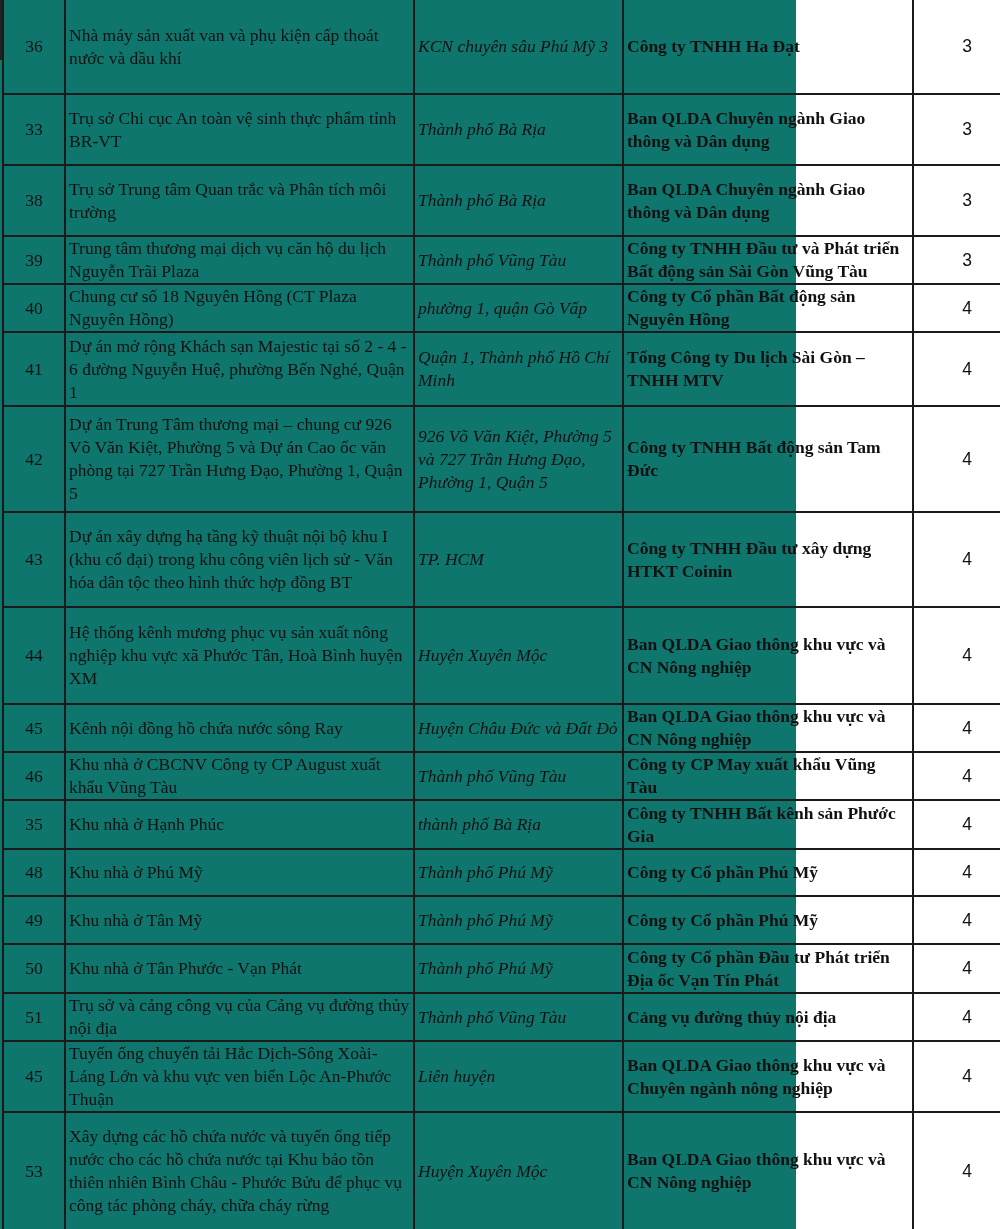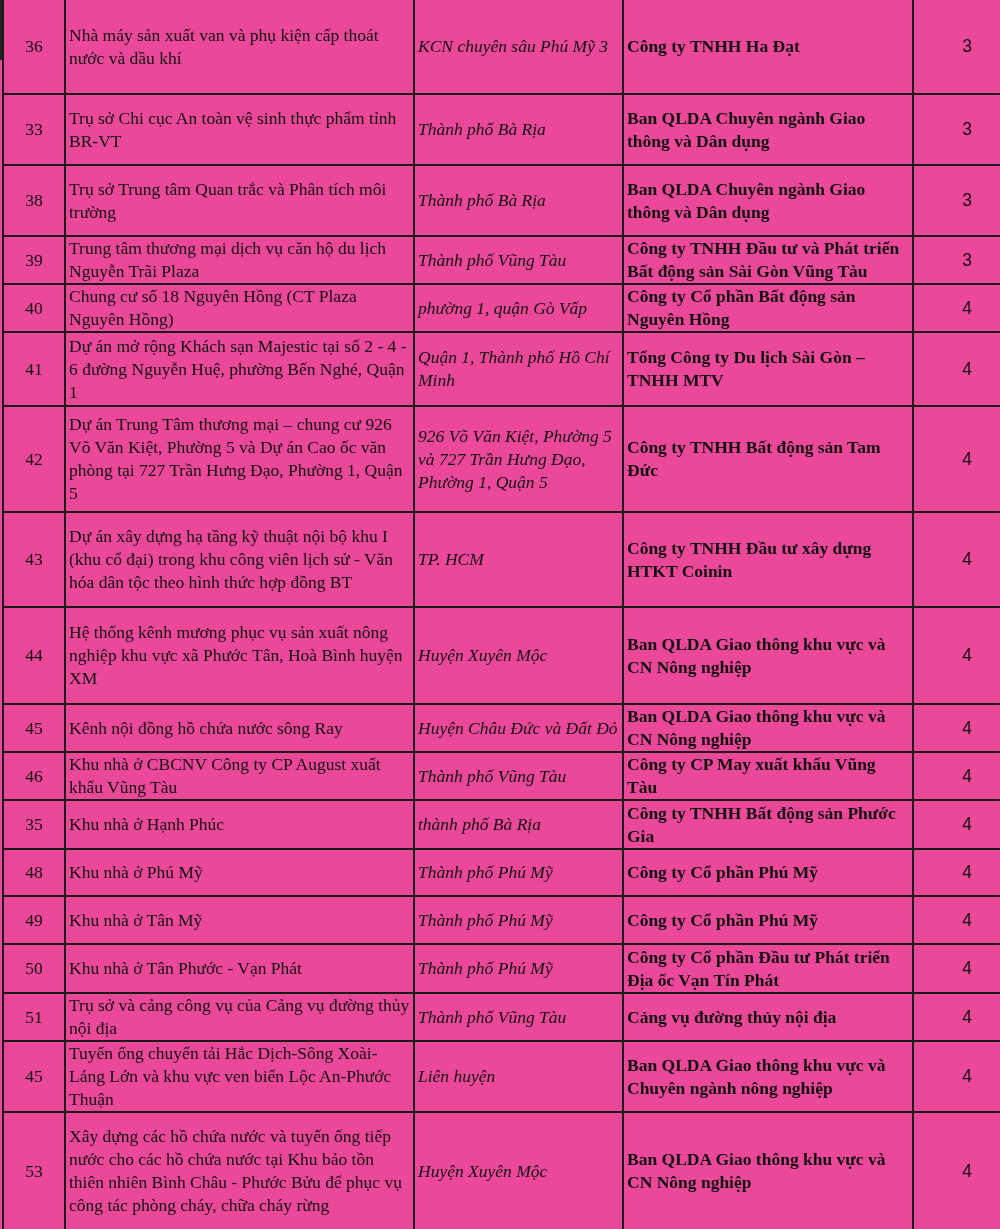--- a/index.html
+++ b/index.html
@@ -12,23 +12,23 @@
     height: 1229px;
     overflow: hidden;
     position: relative;
     font-family: "Liberation Serif", "DejaVu Serif", serif;
     color: #111111;
   }
   .page {
     position: absolute;
     left: 0;
     top: 0;
-    width: 1000px;
+    width: 796px;
     height: 1229px;
-    background: #ec4899;
+    background: #0f766e;
   }
   table.doc-table {
     position: absolute;
     left: 2px;
     top: -2px;
     width: 1010px;
     border-collapse: collapse;
     table-layout: fixed;
   }
   table.doc-table td {
@@ -144,21 +144,21 @@
         <td class="col-stt">46</td>
         <td class="col-name">Khu nhà ở CBCNV Công ty CP August xuất khẩu Vũng Tàu</td>
         <td class="col-loc">Thành phố Vũng Tàu</td>
         <td class="col-owner">Công ty CP May xuất khẩu Vũng Tàu</td>
         <td class="col-group">4</td>
       </tr>
       <tr style="height:49px">
         <td class="col-stt">35</td>
         <td class="col-name">Khu nhà ở Hạnh Phúc</td>
         <td class="col-loc">thành phố Bà Rịa</td>
-        <td class="col-owner">Công ty TNHH Bất động sản Phước Gia</td>
+        <td class="col-owner">Công ty TNHH Bất kênh sản Phước Gia</td>
         <td class="col-group">4</td>
       </tr>
       <tr style="height:47px">
         <td class="col-stt">48</td>
         <td class="col-name">Khu nhà ở Phú Mỹ</td>
         <td class="col-loc">Thành phố Phú Mỹ</td>
         <td class="col-owner">Công ty Cổ phần Phú Mỹ</td>
         <td class="col-group">4</td>
       </tr>
       <tr style="height:48px">

